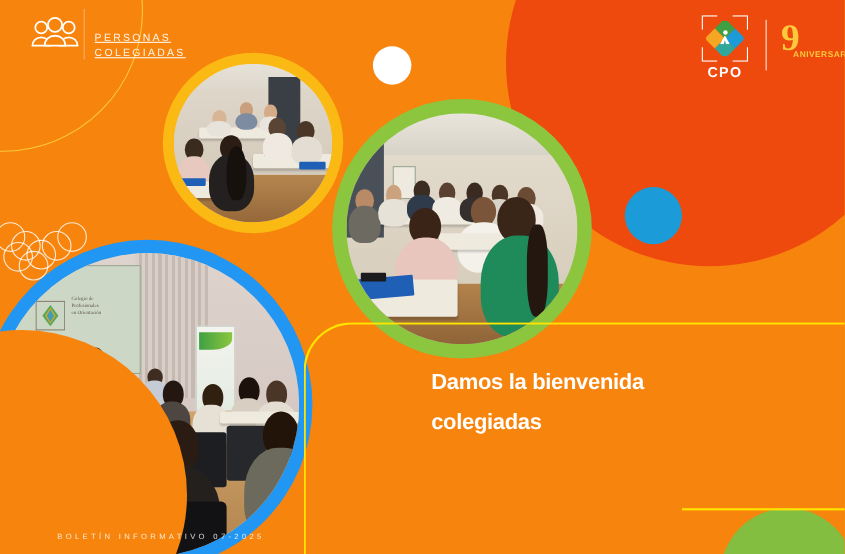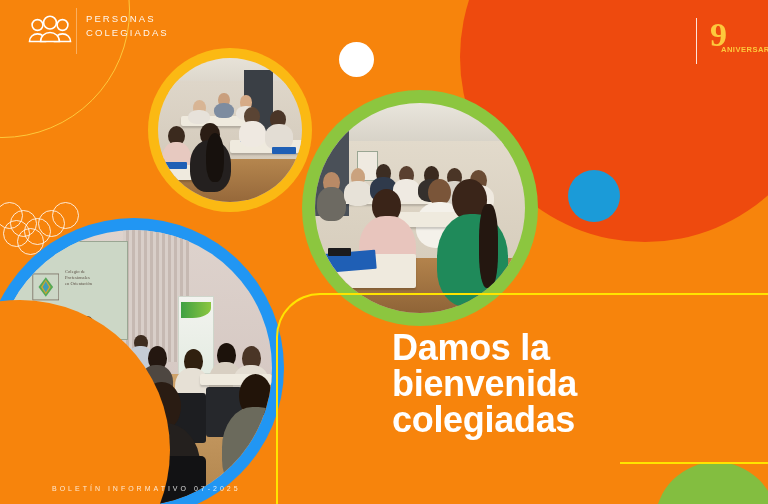--- a/index.html
+++ b/index.html
@@ -71,23 +71,23 @@
   .deco-circles span:nth-child(5){ left:56px; top:0px; }
   .deco-circles span:nth-child(6){ left:7px;  top:18px; }
   .deco-circles span:nth-child(7){ left:21px; top:26px; }
 
   
   .header { position:absolute; left:0; top:0; width:420px; height:66px; }
   .hdr-icon { position:absolute; left:26px; top:14px; width:48px; height:34px; }
   .hdr-sep  { position:absolute; left:76px; top:8px; width:1px; height:46px;
               background:rgba(255,255,255,.35); }
   .hdr-text {
-    position:absolute; left:86px; top:12px;
+    position:absolute; left:86px; top:28px;
     color:#FFFFFF; font-size:9.5px; letter-spacing:2.1px;
-    line-height:13.5px; font-weight:400; opacity:.93;
+    line-height:13.5px; font-weight:400; opacity:.93;text-decoration:underline;
   }
 
   
   .brand { position:absolute; left:632px; top:14px; width:130px; height:62px; }
   .cpo-block { position:absolute; left:0; top:0; width:54px; height:58px; text-align:center; }
   .cpo-mark { position:relative; width:42px; height:42px; margin:0 auto; }
   .cpo-frame {
     position:absolute; inset:0; border:1.4px solid #FFFFFF;
   }
   .cpo-frame::before, .cpo-frame::after {
@@ -153,21 +153,21 @@
   .sc-head  { position:absolute; border-radius:50%; }
   .sc-doc   { position:absolute; background:#1f5fb5; border-radius:1px; }
   .sc-screen{ position:absolute; background:#cfd8c8; border:1px solid #9aa693; }
   .sc-dark  { position:absolute; background:#3b4148; }
   .sc-ceil  { position:absolute; left:0; right:0; top:0; height:24%;
               background:linear-gradient(#e7e2d8,#d8d2c6); }
 
   
   .headline {
     position:absolute; left:392px; top:330px; width:352px;
-    color:#FFFFFF; font-size:36px; font-weight:700; line-height:36px;
+    color:#FFFFFF; font-size:20px; font-weight:700; line-height:36px;
     letter-spacing:-0.3px;
   }
 
   
   .footer {
     position:absolute; left:52px; bottom:12px;
     color:rgba(255,255,255,.82); font-size:7px; letter-spacing:3px;
     font-weight:400; white-space:nowrap;
   }
 </style>
@@ -196,20 +196,35 @@
       </svg>
     </span>
     <span class="hdr-sep"></span>
     <div class="hdr-text">
       <div>PERSONAS</div>
       <div>COLEGIADAS</div>
     </div>
   </div>
 
   <div class="brand">
+    <div class="cpo-block">
+      <div class="cpo-mark">
+        <div class="cpo-diamond d-green"></div>
+        <div class="cpo-diamond d-blue"></div>
+        <div class="cpo-diamond d-yellow"></div>
+        <div class="cpo-diamond d-teal"></div>
+        <div class="cpo-person">
+            <span class="ph"></span>
+            <span class="pb"></span>
+          </div>
+        <div class="cpo-frame"></div>
+        <div class="cpo-sidegaps"></div>
+      </div>
+      <div class="cpo-word">CPO</div>
+    </div>
     <span class="brand-sep"></span>
     <div class="anniv">
       <span class="anniv-num">9</span>
       <span class="anniv-label">ANIVERSARIO</span>
     </div>
   </div>
 
   <div class="photo-ring ring-top"></div>
   <div class="photo-circle img-top">
     <div class="scene">

